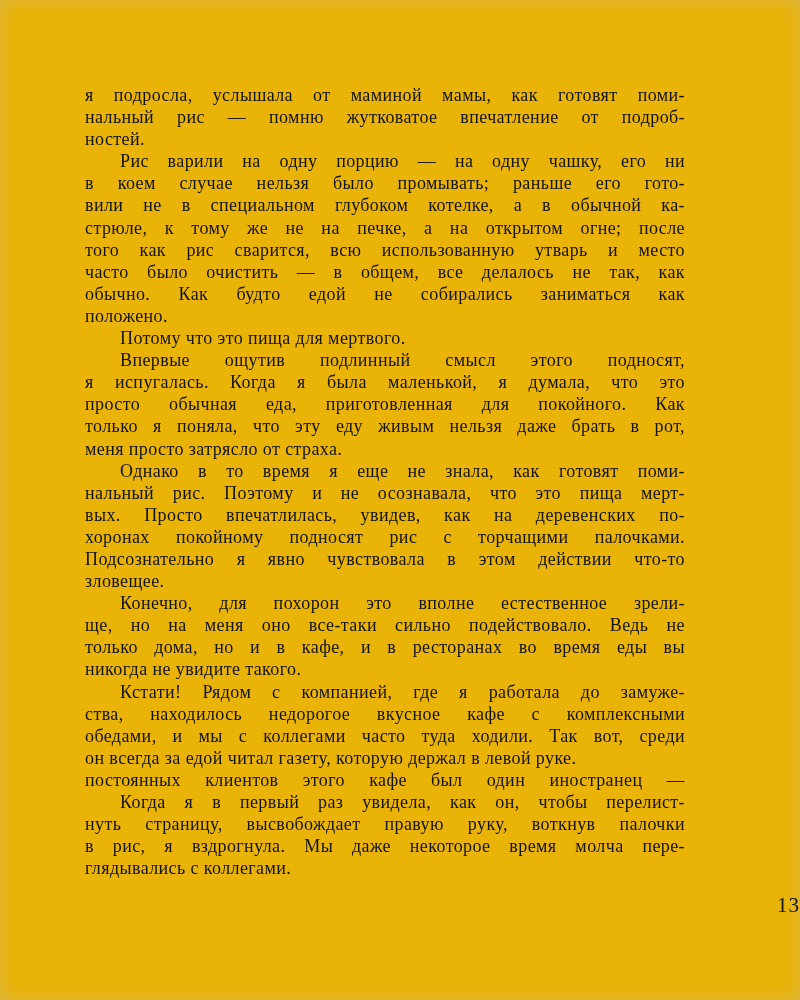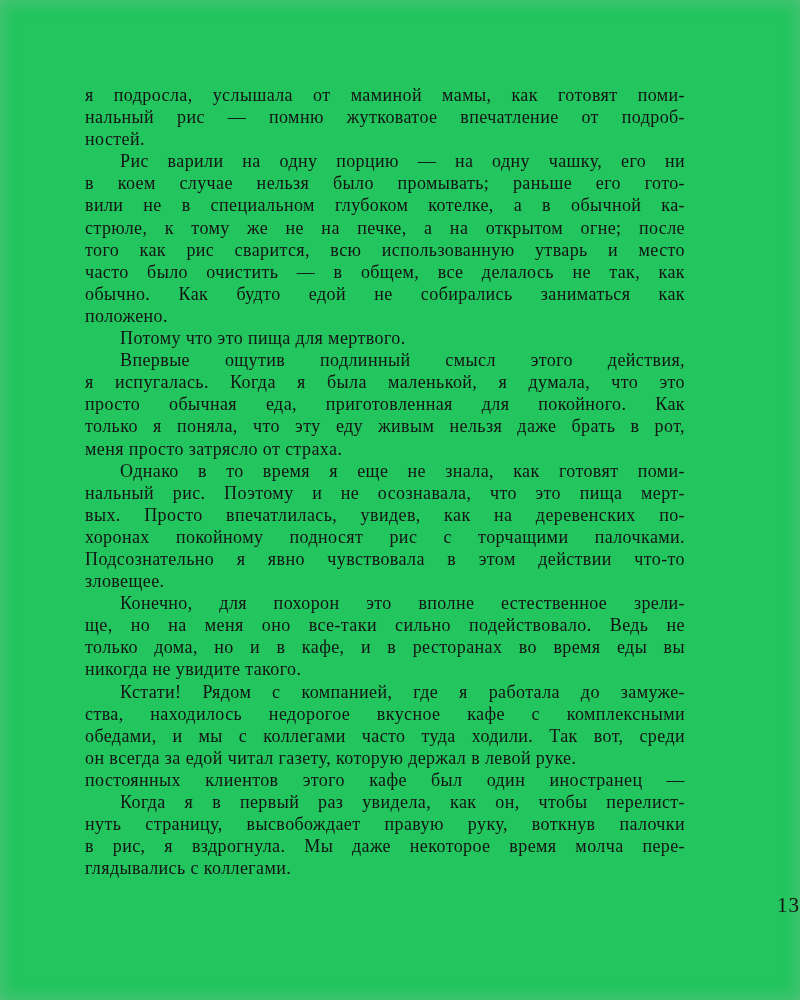--- a/index.html
+++ b/index.html
@@ -6,21 +6,21 @@
   html, body {
     width: 800px;
     height: 1000px;
     background: #ffffff;
     font-family: "Liberation Serif", "DejaVu Serif", serif;
   }
   .book-page {
     position: relative;
     width: 800px;
     height: 1000px;
-    background: #22c55e;
+    background: #eab308;
     box-shadow: inset 0 0 18px rgba(190,190,190,0.35);
     overflow: hidden;
   }
   .text-block {
     position: absolute;
     left: 85px;
     top: 84px;
     width: 600px;
     color: #141414;
     font-size: 18px;
@@ -67,21 +67,21 @@
         <div class="line">стрюле, к тому же не на печке, а на открытом огне; после</div>
         <div class="line">того как рис сварится, всю использованную утварь и место</div>
         <div class="line">часто было очистить — в общем, все делалось не так, как</div>
         <div class="line">обычно. Как будто едой не собирались заниматься как</div>
         <div class="line last">положено.</div>
       </div>
       <div class="para indent">
         <div class="line first last">Потому что это пища для мертвого.</div>
       </div>
       <div class="para indent">
-        <div class="line first">Впервые ощутив подлинный смысл этого действия,</div>
+        <div class="line first">Впервые ощутив подлинный смысл этого подносят,</div>
         <div class="line">я испугалась. Когда я была маленькой, я думала, что это</div>
         <div class="line">просто обычная еда, приготовленная для покойного. Как</div>
         <div class="line">только я поняла, что эту еду живым нельзя даже брать в рот,</div>
         <div class="line last">меня просто затрясло от страха.</div>
       </div>
       <div class="para indent">
         <div class="line first">Однако в то время я еще не знала, как готовят поми-</div>
         <div class="line">нальный рис. Поэтому и не осознавала, что это пища мерт-</div>
         <div class="line">вых. Просто впечатлилась, увидев, как на деревенских по-</div>
         <div class="line">хоронах покойному подносят рис с торчащими палочками.</div>

